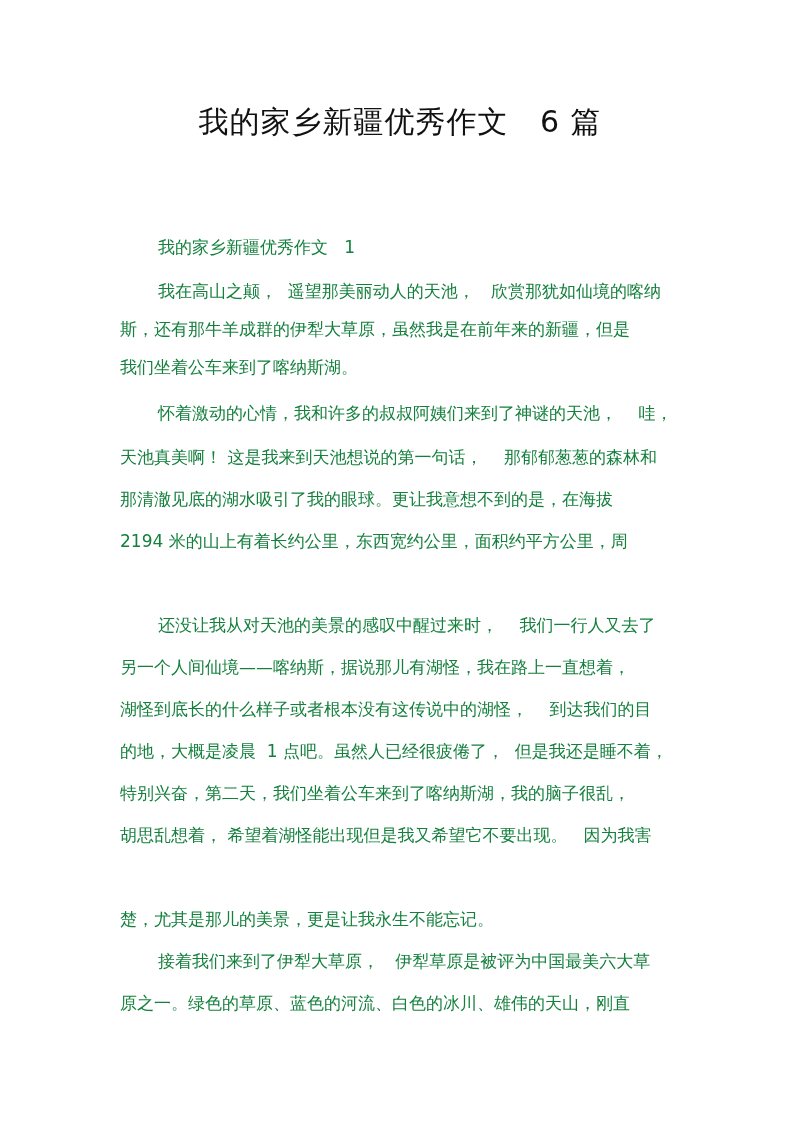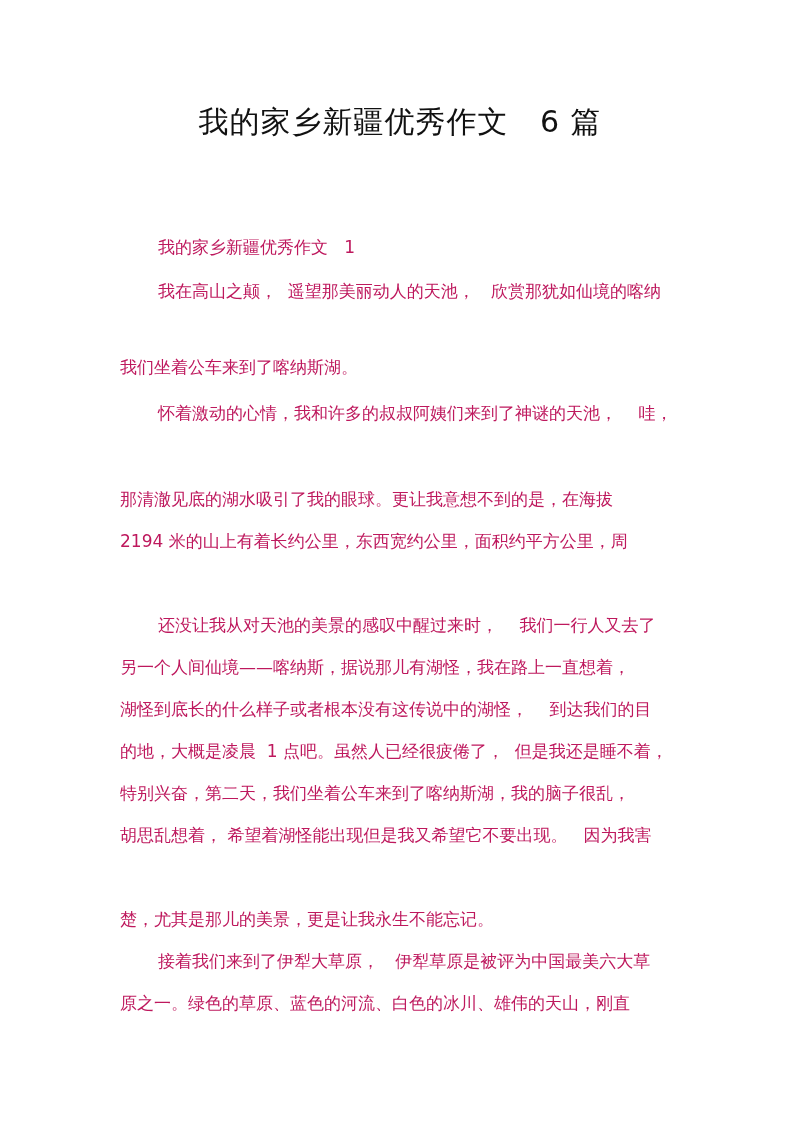--- a/index.html
+++ b/index.html
@@ -33,36 +33,38 @@
       letter-spacing: 1px;
       color: #111111;
       white-space: pre;
     }
     .line {
       position: absolute;
       left: 120px;
       font-size: 17px;
       line-height: 22px;
       white-space: pre;
-      color: #be185d;
+      color: #15803d;
     }
     .line.indent { left: 158px; }
   </style>
 </head>
 <body>
 
 <div class="page">
   <div class="title">我的家乡新疆优秀作文   6 篇</div>
 
   <div class="line indent" style="top:236px">我的家乡新疆优秀作文   1</div>
 
   <div class="line indent" style="top:280px">我在高山之颠，  遥望那美丽动人的天池，   欣赏那犹如仙境的喀纳</div>
+  <div class="line" style="top:318px">斯，还有那牛羊成群的伊犁大草原，虽然我是在前年来的新疆，但是</div>
   <div class="line" style="top:356px">我们坐着公车来到了喀纳斯湖。</div>
 
   <div class="line indent" style="top:402px">怀着激动的心情，我和许多的叔叔阿姨们来到了神谜的天池，    哇，</div>
+  <div class="line" style="top:446px">天池真美啊！ 这是我来到天池想说的第一句话，    那郁郁葱葱的森林和</div>
   <div class="line" style="top:488px">那清澈见底的湖水吸引了我的眼球。更让我意想不到的是，在海拔</div>
   <div class="line" style="top:530px">2194 米的山上有着长约公里，东西宽约公里，面积约平方公里，周</div>
 
   <div class="line indent" style="top:614px">还没让我从对天池的美景的感叹中醒过来时，    我们一行人又去了</div>
   <div class="line" style="top:656px">另一个人间仙境——喀纳斯，据说那儿有湖怪，我在路上一直想着，</div>
   <div class="line" style="top:698px">湖怪到底长的什么样子或者根本没有这传说中的湖怪，    到达我们的目</div>
   <div class="line" style="top:740px">的地，大概是凌晨  1 点吧。虽然人已经很疲倦了，  但是我还是睡不着，</div>
   <div class="line" style="top:782px">特别兴奋，第二天，我们坐着公车来到了喀纳斯湖，我的脑子很乱，</div>
   <div class="line" style="top:824px">胡思乱想着， 希望着湖怪能出现但是我又希望它不要出现。   因为我害</div>
   <div class="line" style="top:908px">楚，尤其是那儿的美景，更是让我永生不能忘记。</div>

